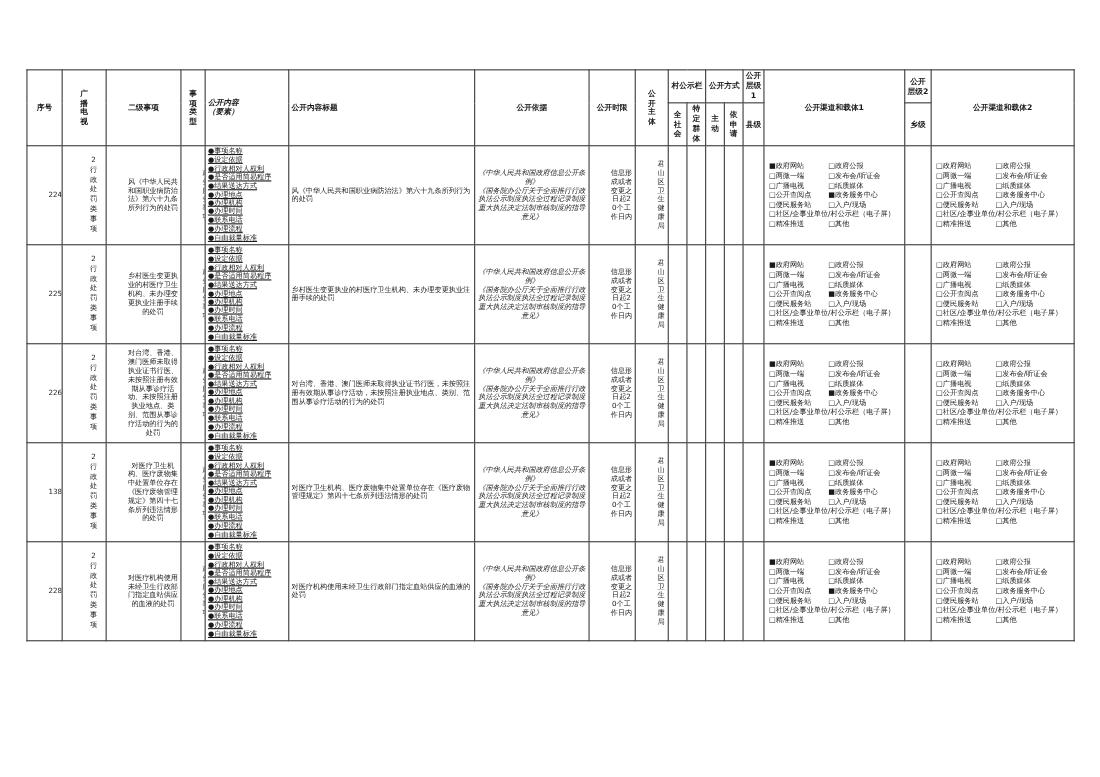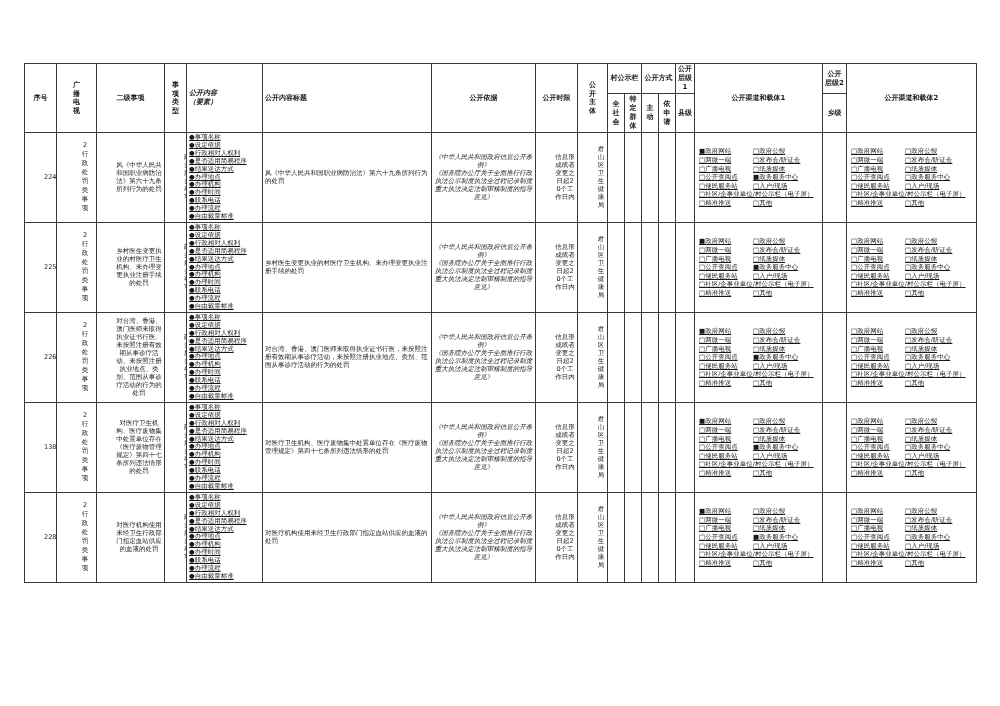--- a/index.html
+++ b/index.html
@@ -14,21 +14,21 @@
   th,td{border:1px solid #3a3a3a;padding:1px 2px;vertical-align:middle;overflow:hidden;}
   th{font-weight:bold;font-size:7px;line-height:9px;text-align:center;}
   td{font-size:6.5px;line-height:8px;}
   .c{text-align:center;padding-left:19px;}
   .l{text-align:left;}
   .pre{white-space:pre-line;font-style:italic;}
   .vnarrow{width:9px;margin:0 auto;word-break:break-all;line-height:9px;text-align:center;}
   .vnarrow8{width:8px;margin:0 auto;word-break:break-all;line-height:8.5px;text-align:center;}
   .wrap{word-break:break-all;}
   .bullets span{display:block;line-height:7.9px;white-space:nowrap;text-decoration:underline;}
-  .channels{padding:1px 0 1px 2px;text-decoration:underline;}
+  .channels{padding:1px 0 1px 2px;}
   .ch-row{display:flex;line-height:8.6px;}
   .ch-left{flex:0 0 54px;word-break:break-all;}
   .ch-right{flex:1 1 auto;word-break:break-all;}
   .ch-full{flex:1 1 auto;word-break:break-all;}
   .basis{text-align:center;word-break:break-all;}
   .tick{font-size:7px;}
 </style>
 </head>
 <body>
 

